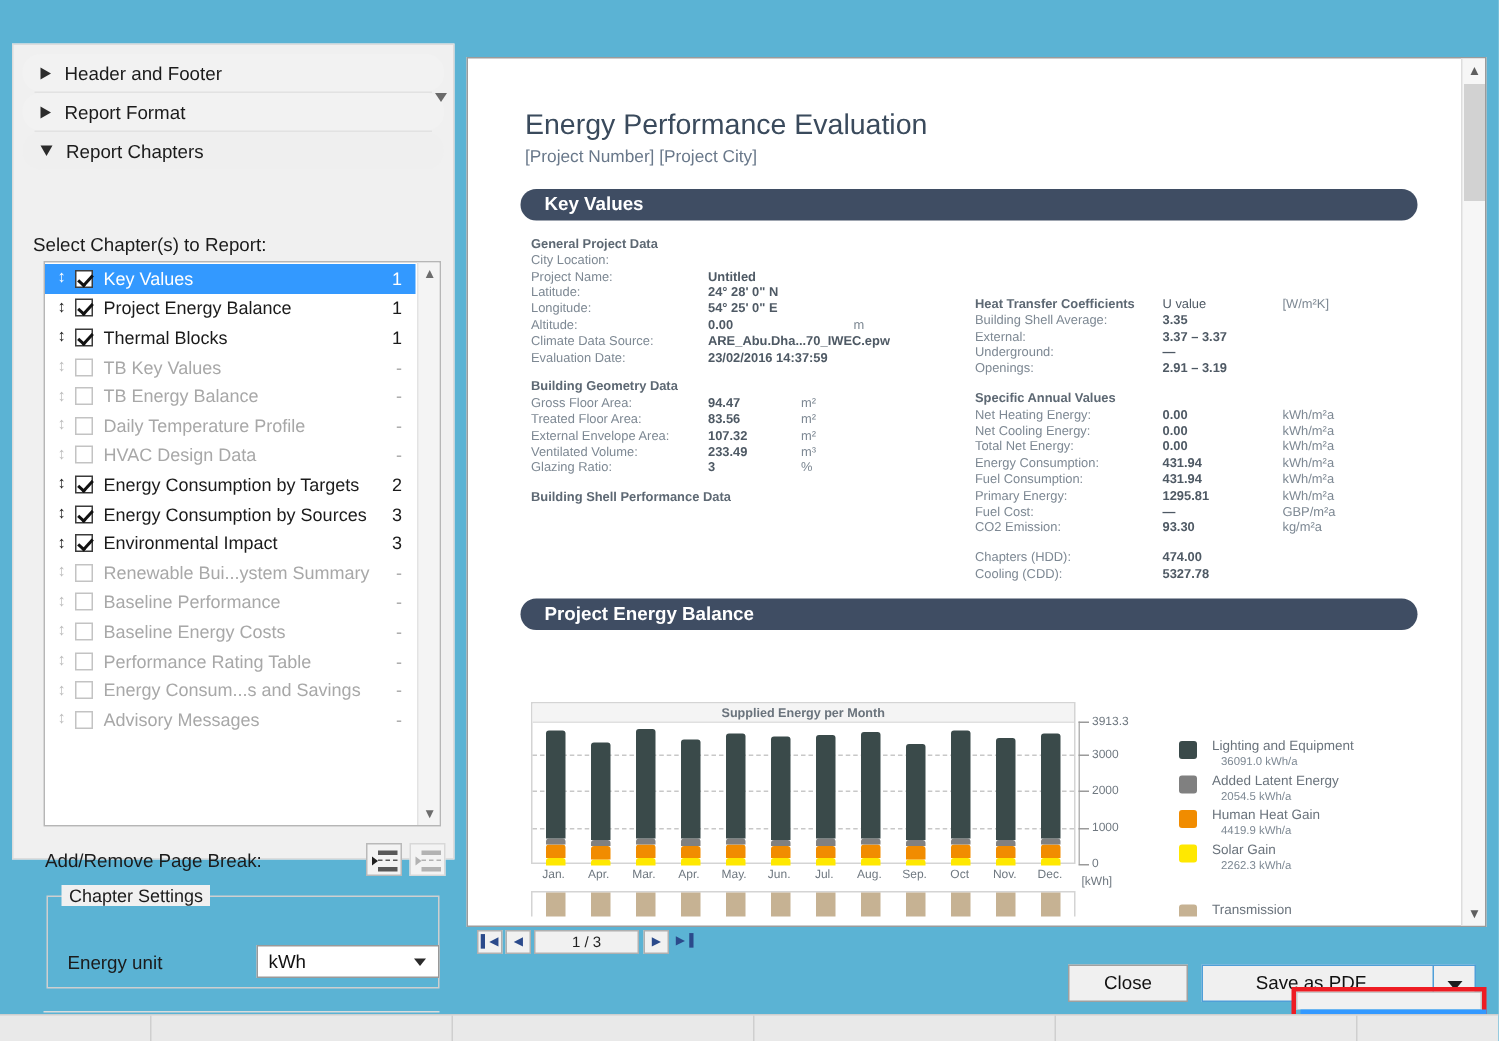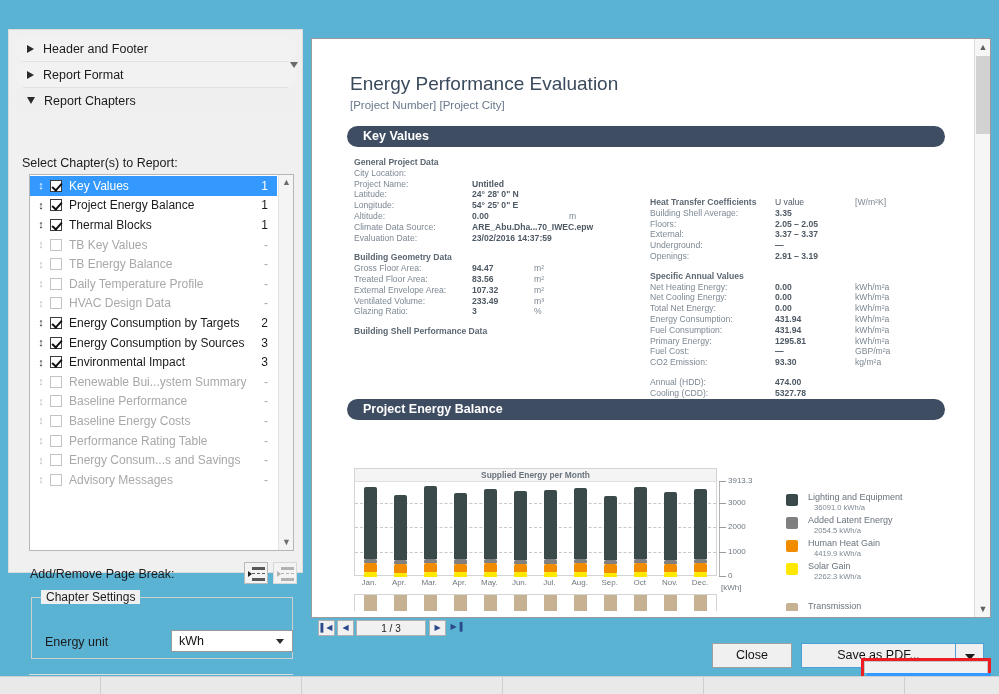--- a/index.html
+++ b/index.html
@@ -552,25 +552,20 @@
           <div class="kv-row" style="margin-top: -10.8px;">
             <span class="v" style="left:125px;font-weight:normal;">U value</span>
             <span class="u" style="left:205px;">[W/m²K]</span>
           </div>
           <div class="kv-row">
             <span class="k">Building Shell Average:</span>
             <span class="v" style="left:125px">3.35</span>
             <span class="u" style="left:205px"></span>
           </div>
           <div class="kv-row">
-            <span class="k">Floors:</span>
-            <span class="v" style="left:125px">2.05 – 2.05</span>
-            <span class="u" style="left:205px"></span>
-          </div>
-          <div class="kv-row">
             <span class="k">External:</span>
             <span class="v" style="left:125px">3.37 – 3.37</span>
             <span class="u" style="left:205px"></span>
           </div>
           <div class="kv-row">
             <span class="k">Underground:</span>
             <span class="v" style="left:125px">—</span>
             <span class="u" style="left:205px"></span>
           </div>
           <div class="kv-row">
@@ -615,21 +610,21 @@
             <span class="v" style="left:125px">—</span>
             <span class="u" style="left:205px">GBP/m²a</span>
           </div>
           <div class="kv-row">
             <span class="k">CO2 Emission:</span>
             <span class="v" style="left:125px">93.30</span>
             <span class="u" style="left:205px">kg/m²a</span>
           </div>
           <div style="height: 9px;"></div>
           <div class="kv-row">
-            <span class="k">Annual (HDD):</span>
+            <span class="k">Chapters (HDD):</span>
             <span class="v" style="left:125px">474.00</span>
             <span class="u" style="left:205px"></span>
           </div>
           <div class="kv-row">
             <span class="k">Cooling (CDD):</span>
             <span class="v" style="left:125px">5327.78</span>
             <span class="u" style="left:205px"></span>
           </div>
         </div>
 

